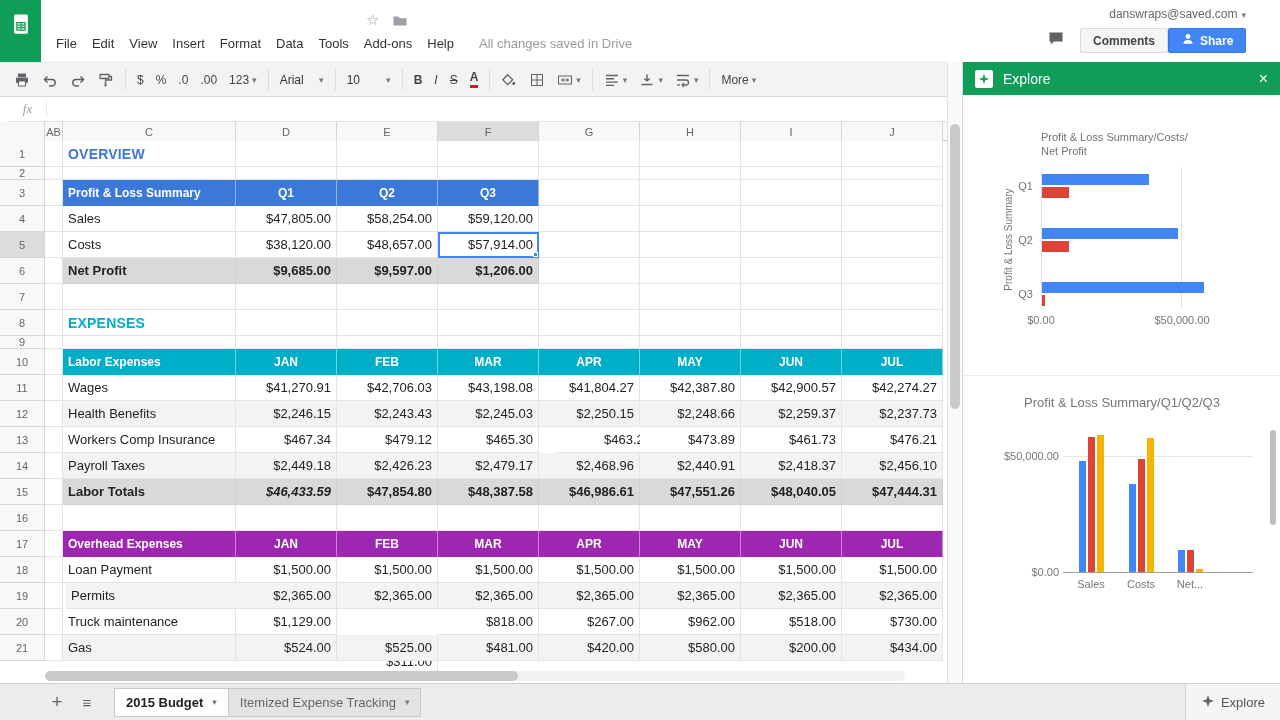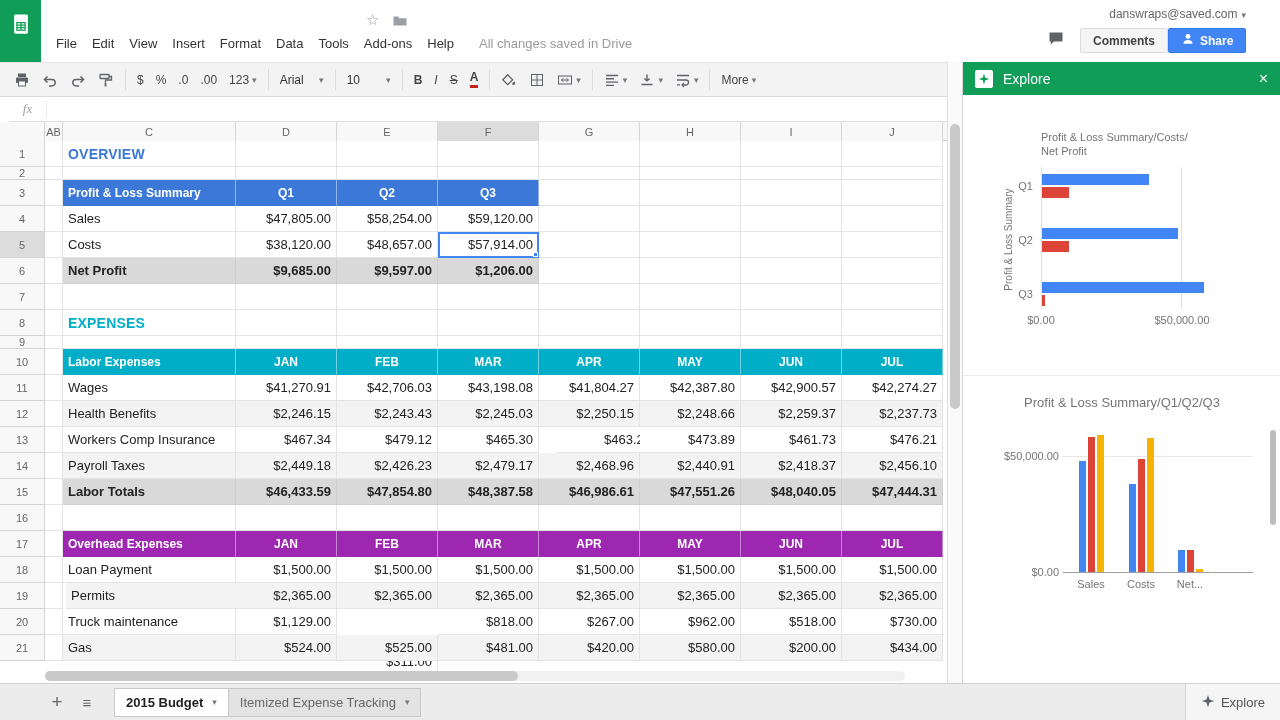--- a/index.html
+++ b/index.html
@@ -479,21 +479,21 @@
           <div class="cell num band" style="left: 438px; width: 101px;">$2,479.17</div>
           <div class="cell num band" style="left: 539px; width: 101px;">$2,468.96</div>
           <div class="cell num band" style="left: 640px; width: 101px;">$2,440.91</div>
           <div class="cell num band" style="left: 741px; width: 101px;">$2,418.37</div>
           <div class="cell num band" style="left: 842px; width: 101px;">$2,456.10</div>
         </div>
         <div class="row" style="top: 357px; height: 26px;">
           <div class="rownum">15</div>
           <div class="cell" style="left: 45px; width: 18px;"></div>
           <div class="cell total" style="left: 63px; width: 173px;">Labor Totals</div>
-          <div class="cell num total" style="left: 236px; width: 101px;">$46,433.59</div>
+          <div class="cell num total" style="left: 236px; width: 101px; font-style: italic;">$46,433.59</div>
           <div class="cell num total" style="left: 337px; width: 101px;">$47,854.80</div>
           <div class="cell num total" style="left: 438px; width: 101px;">$48,387.58</div>
           <div class="cell num total" style="left: 539px; width: 101px;">$46,986.61</div>
           <div class="cell num total" style="left: 640px; width: 101px;">$47,551.26</div>
           <div class="cell num total" style="left: 741px; width: 101px;">$48,040.05</div>
           <div class="cell num total" style="left: 842px; width: 101px;">$47,444.31</div>
         </div>
         <div class="row" style="top: 383px; height: 26px;">
           <div class="rownum">16</div>
           <div class="cell" style="left: 45px; width: 18px;"></div>

